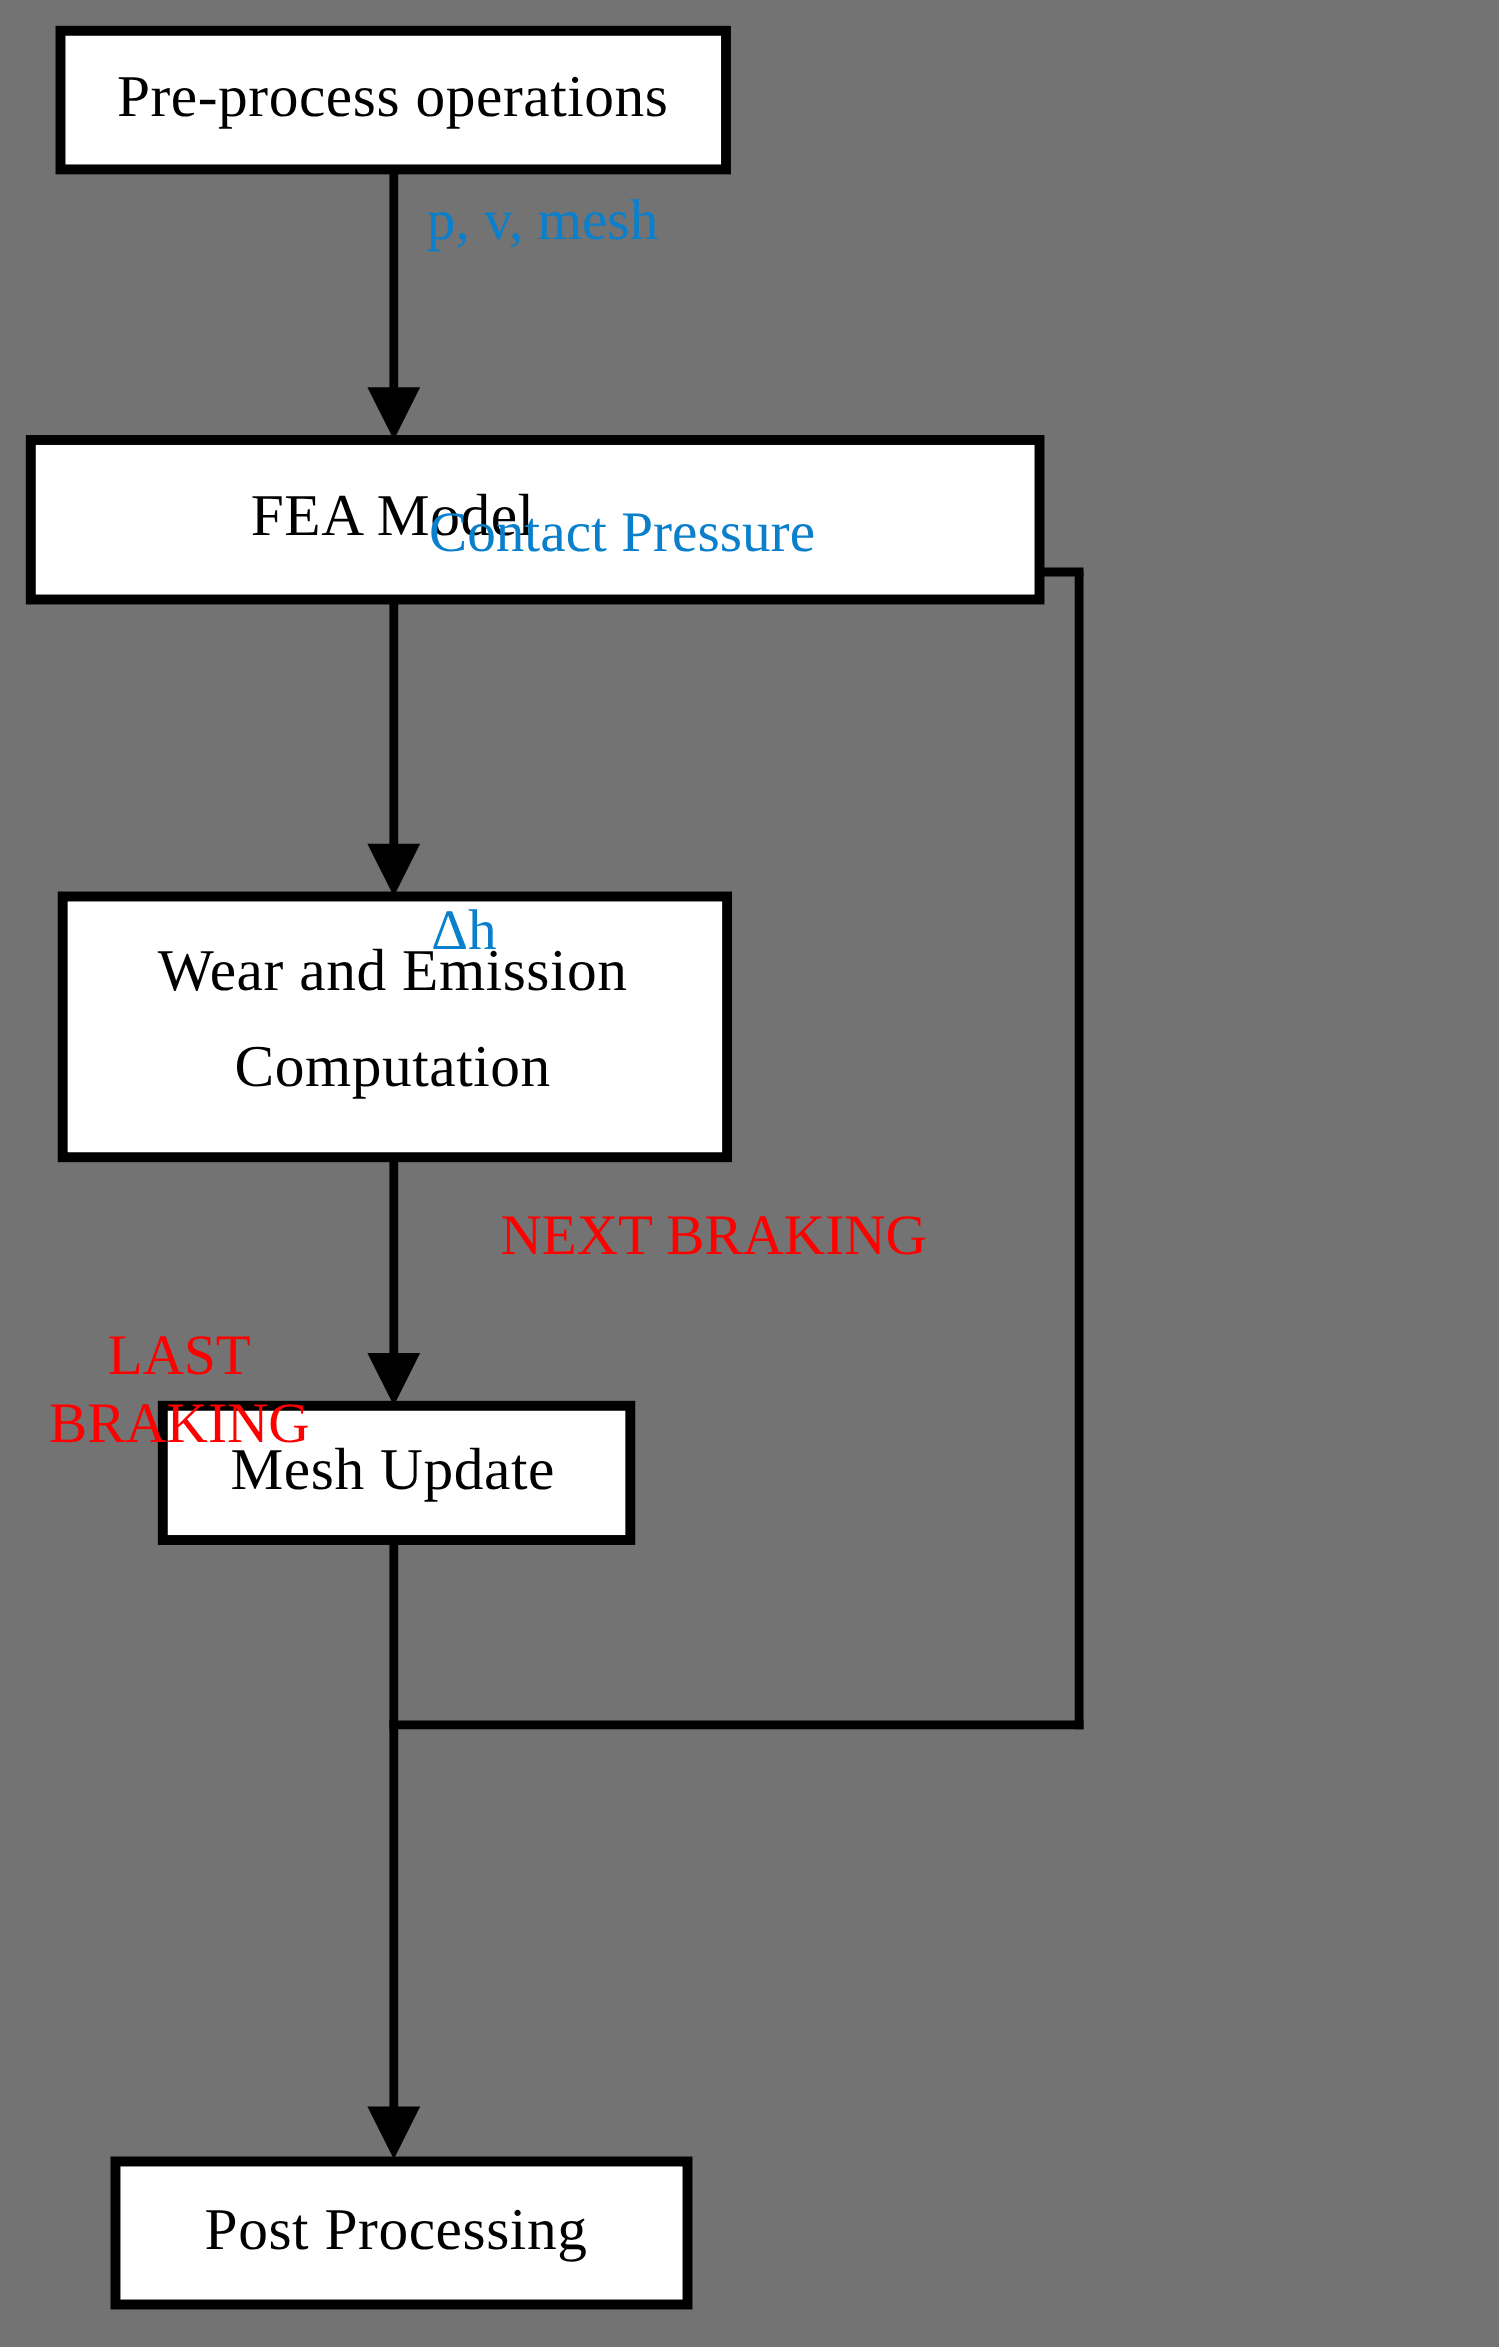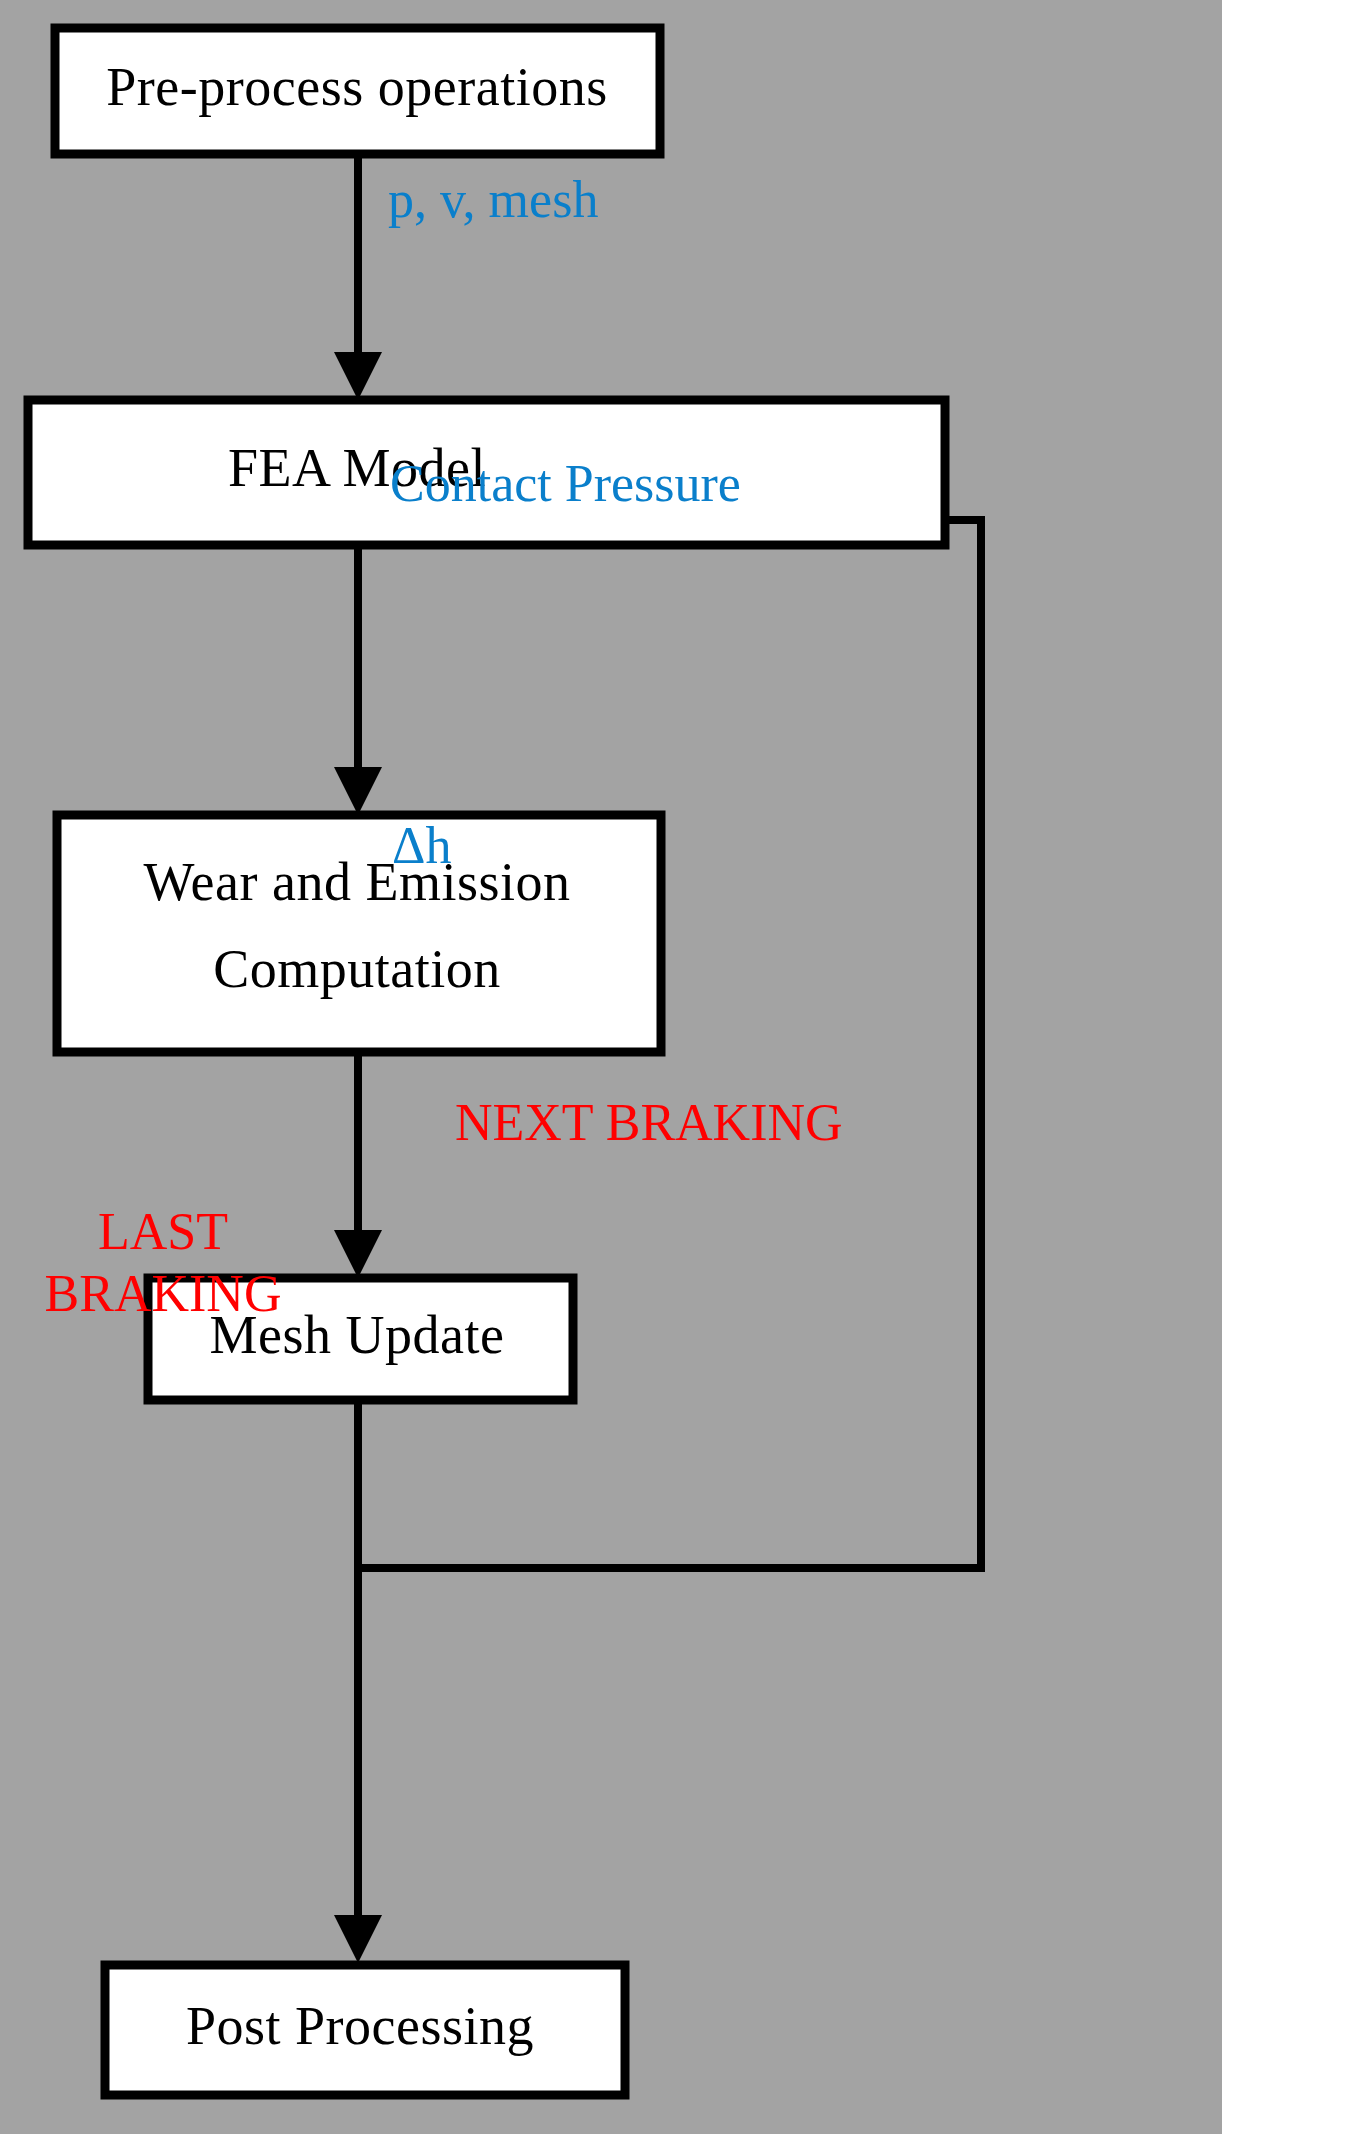--- a/index.html
+++ b/index.html
@@ -8,23 +8,23 @@
     background: #ffffff;
   }
   body {
     width: 1363px;
     height: 2134px;
     font-family: "Liberation Serif", "DejaVu Serif", serif;
     overflow: hidden;
   }
   #flowchart-root {
     position: relative;
-    width: 1222px;
+    width: 1363px;
     height: 2134px;
-    background: #a3a3a3;
+    background: #737373;
   }
   svg#flow-svg {
     position: absolute;
     left: 0;
     top: 0;
     width: 1363px;
     height: 2134px;
     display: block;
   }
   .node-box {

